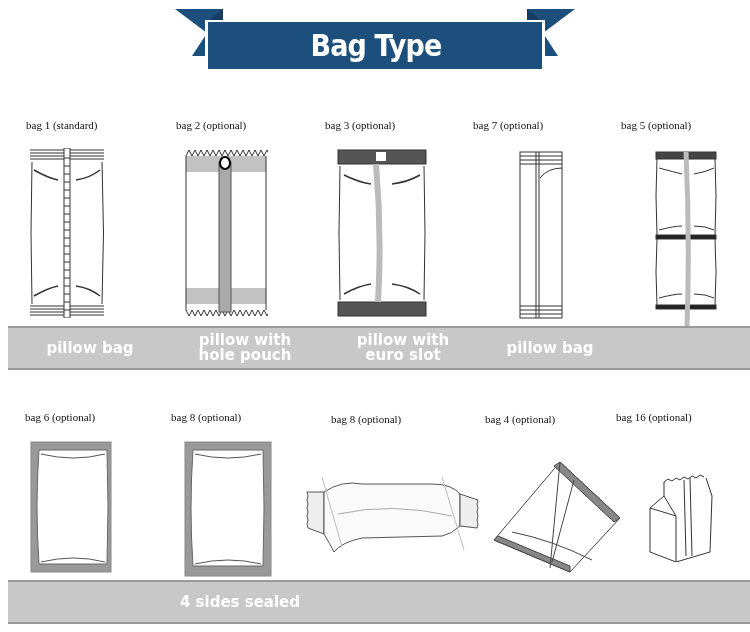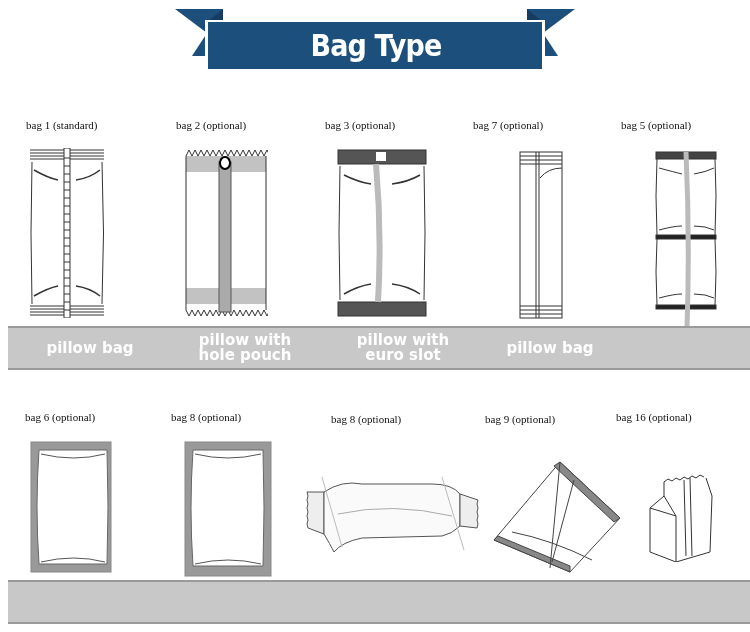--- a/index.html
+++ b/index.html
@@ -126,21 +126,21 @@
       <span>euro slot</span>
     </div>
   <div class="bar-cell" style="left:470px;width:120px">
       <span>pillow bag</span>
     </div>
 </div>
 
 <div class="bag-label" style="left:25px;top:411px">bag 6 (optional)</div>
 <div class="bag-label" style="left:171px;top:411px">bag 8 (optional)</div>
 <div class="bag-label" style="left:331px;top:413px">bag 8 (optional)</div>
-<div class="bag-label" style="left:485px;top:413px">bag 9 (optional)</div>
+<div class="bag-label" style="left:485px;top:413px">bag 4 (optional)</div>
 <div class="bag-label" style="left:616px;top:411px">bag 16 (optional)</div>
 
 <svg class="illus" style="left:29px;top:440px" width="84" height="134" viewBox="0 0 84 134">
   <g stroke="#777" fill="#fff">
     <rect x="2" y="2" width="80" height="130" fill="#999" stroke="#888"></rect>
     <path d="M10,10 Q6,66 10,124 L78,124 Q80,66 78,10 Z" fill="#fff" stroke="#666"></path>
     <path d="M12,14 Q45,22 76,14" fill="none" stroke="#555"></path>
     <path d="M12,122 Q45,114 76,122" fill="none" stroke="#555"></path>
   </g>
 </svg>
@@ -181,13 +181,14 @@
     <path d="M18,16 l4,-3 l4,2 l4,-3 l4,2 l4,-3 l4,2 l4,-3 l4,2 l4,-3 l4,2"></path>
     <path d="M18,16 L18,30 L4,42 L4,86 L30,96 L64,86 L66,30 L60,12"></path>
     <path d="M4,42 L30,50 L30,96"></path>
     <path d="M18,30 L30,50"></path>
     <line x1="38" y1="14" x2="40" y2="90"></line>
     <line x1="44" y1="12" x2="46" y2="90"></line>
   </g>
 </svg>
 
 <div class="bar" style="top:580px;height:40px">
+  <div class="bar-cell" style="left:150px;width:140px">4 sides sealed</div>
 </div>
 
 </body></html>

